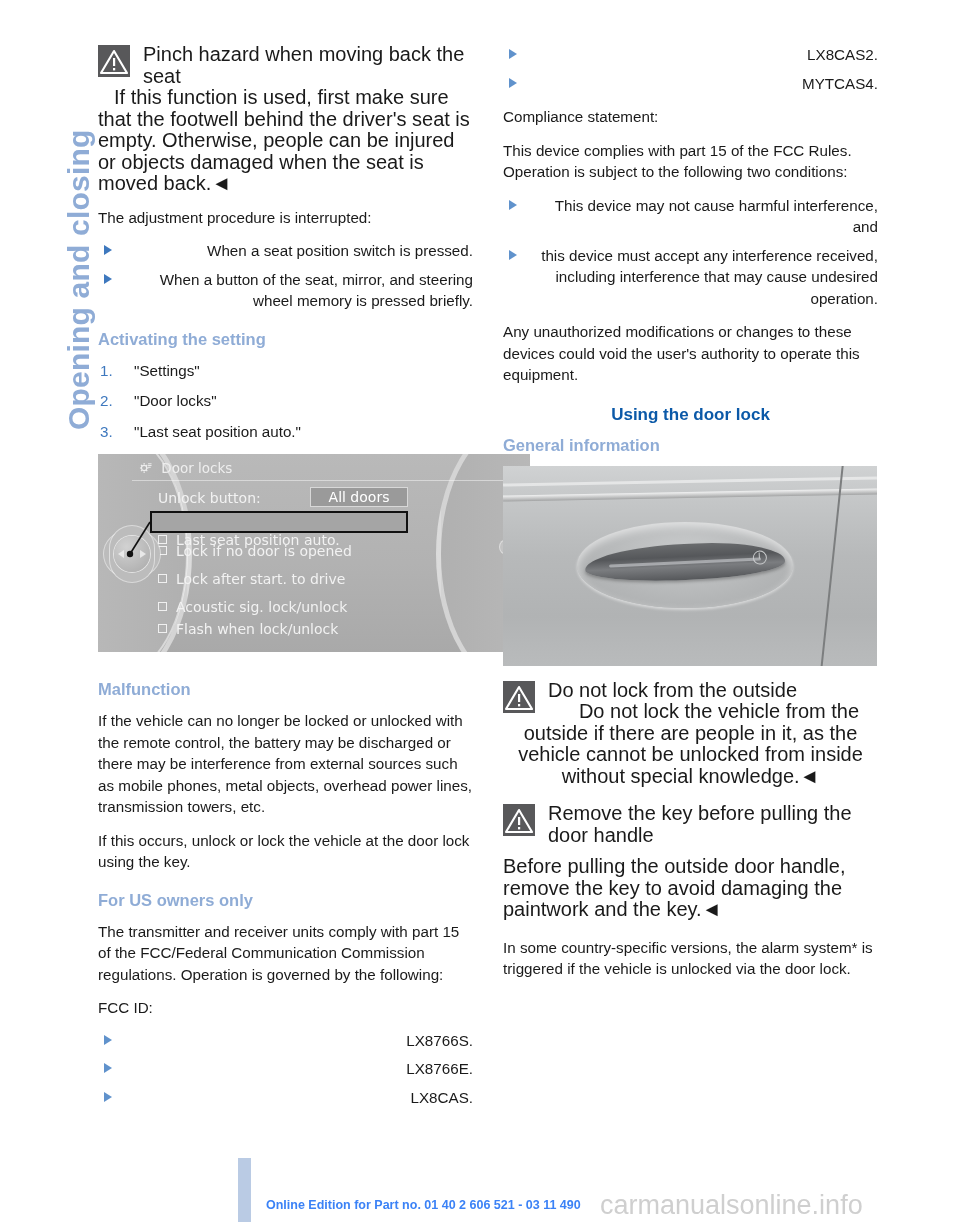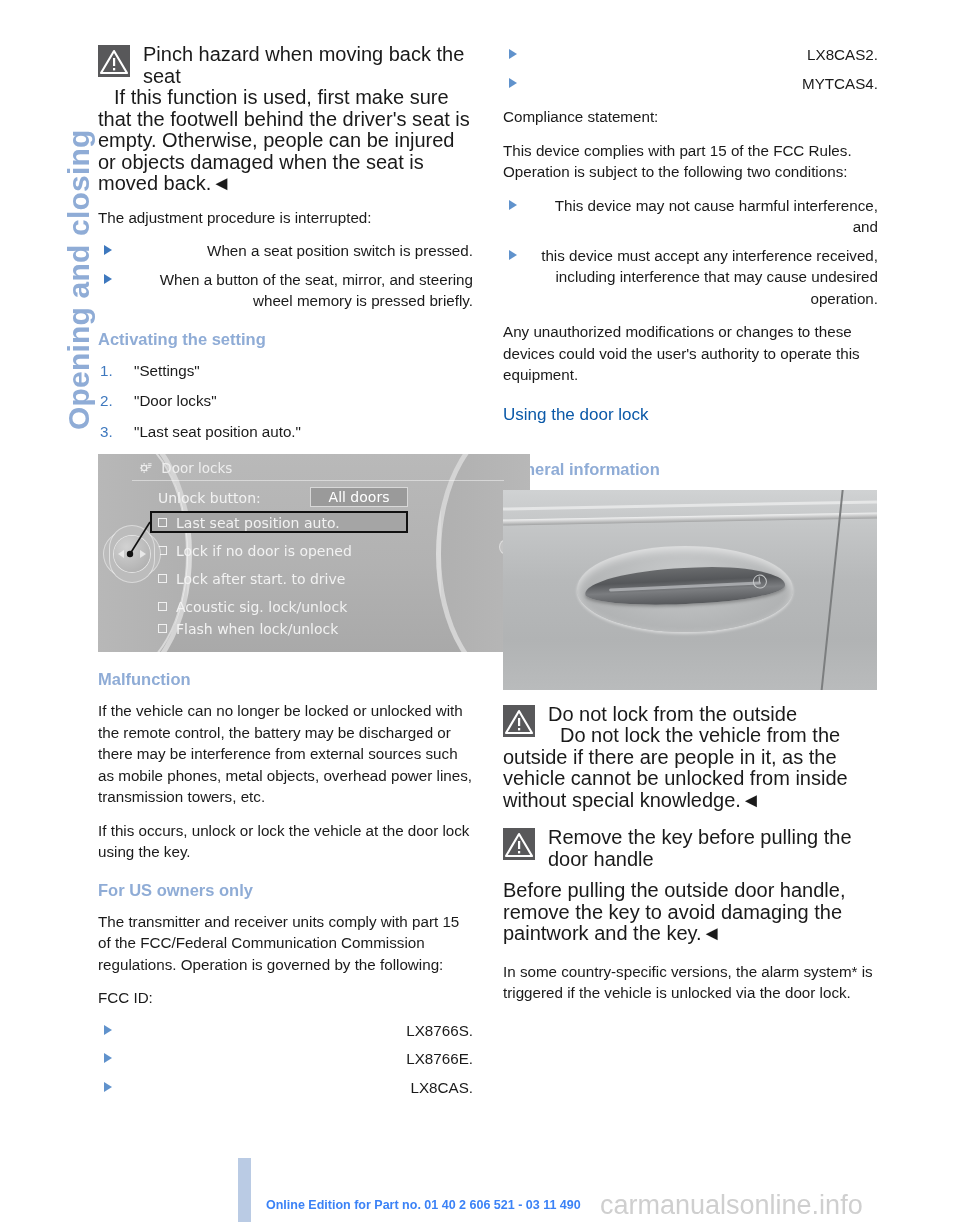--- a/index.html
+++ b/index.html
@@ -60,24 +60,25 @@
     font-size: 15.2px;
     line-height: 21.5px;
     margin: 0 0 12px 0;
     text-align: left;
     color: #1a1a1a;
   }
   p.body.tight { margin-bottom: 11px; }
 
   h2.section-title {
     font-size: 17px;
-    font-weight: normal;
+    font-weight: bold;
     color: #0B59A8;
-    margin: 18px 0 32px 0;
+    margin: 18px 0 8px 0;
     line-height: 22px;
+    text-align: center;
   }
   h3.sub-title {
     font-size: 16.5px;
     font-weight: bold;
     color: #8FACD6;
     margin: 16px 0 10px 0;
     line-height: 22px;
   }
   h3.sub-title.first { margin-top: 8px; }
 
@@ -147,21 +148,21 @@
     top: 0;
     color: #3E78BE;
     font-size: 15.2px;
     font-weight: normal;
   }
 
   
   .idrive {
     width: 432px;
     height: 198px;
-    margin: 10px 0 16px 0;
+    margin: 10px 0 26px 0;
     position: relative;
     background: linear-gradient(180deg,#b9b9b9 0%, #b2b2b2 55%, #a9a9a9 100%);
     overflow: hidden;
   }
   .idrive .bezel-l {
     position: absolute; left: -66px; top: -34px;
     width: 160px; height: 268px;
     border-radius: 50%;
     border: 5px solid rgba(255,255,255,0.45);
     background: linear-gradient(90deg,#bdbdbd,#b0b0b0);
@@ -465,21 +466,21 @@
           </span>
           <span>Door locks</span>
         </div>
         <div class="hr"></div>
 
         <div class="row-unlock">Unlock button:</div>
         <div class="value-box">All doors</div>
 
         <div class="opt-sel"></div>
 
-        <div class="opt" style="top:61px;">
+        <div class="opt" style="top:78px;">
           <span class="cb"></span><span>Last seat position auto.</span>
         </div>
         <div class="opt" style="top:89px;">
           <span class="cb"></span><span>Lock if no door is opened</span>
         </div>
         <div class="opt" style="top:117px;">
           <span class="cb"></span><span>Lock after start. to drive</span>
         </div>
         <div class="opt" style="top:145px;">
           <span class="cb"></span><span>Acoustic sig. lock/unlock</span>
@@ -576,21 +577,21 @@
       <div class="warn">
         <div class="warn-icon">
           <svg width="32" height="32" viewBox="0 0 32 32">
             <rect width="32" height="32" fill="#58585A"></rect>
             <path d="M16 6 L29 28 L3 28 Z" fill="none" stroke="#ffffff" stroke-width="2.1" stroke-linejoin="round"></path>
             <rect x="15" y="13" width="2.2" height="8" fill="#ffffff"></rect>
             <rect x="15" y="23" width="2.2" height="2.4" fill="#ffffff"></rect>
           </svg>
         </div>
         <div class="warn-head">Do not lock from the outside</div>
-        <div class="warn-body" style="text-indent:16px;">Do not lock the vehicle from the outside if there are people in it, as the vehicle cannot be unlocked from inside without special knowledge.◄</div>
+        <div class="warn-body" style="text-indent:16px;text-align:center;">Do not lock the vehicle from the outside if there are people in it, as the vehicle cannot be unlocked from inside without special knowledge.◄</div>
       </div>
 
       <div class="warn" style="margin-top:16px;">
         <div class="warn-icon">
           <svg width="32" height="32" viewBox="0 0 32 32">
             <rect width="32" height="32" fill="#58585A"></rect>
             <path d="M16 6 L29 28 L3 28 Z" fill="none" stroke="#ffffff" stroke-width="2.1" stroke-linejoin="round"></path>
             <rect x="15" y="13" width="2.2" height="8" fill="#ffffff"></rect>
             <rect x="15" y="23" width="2.2" height="2.4" fill="#ffffff"></rect>
           </svg>

